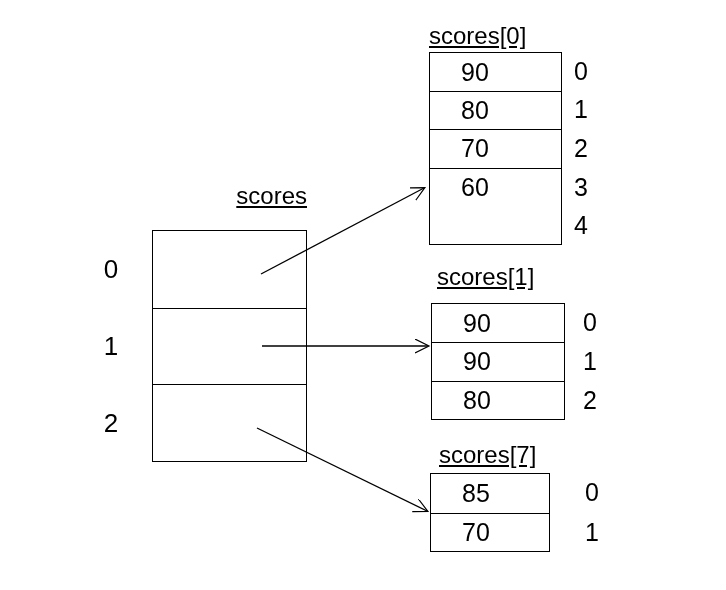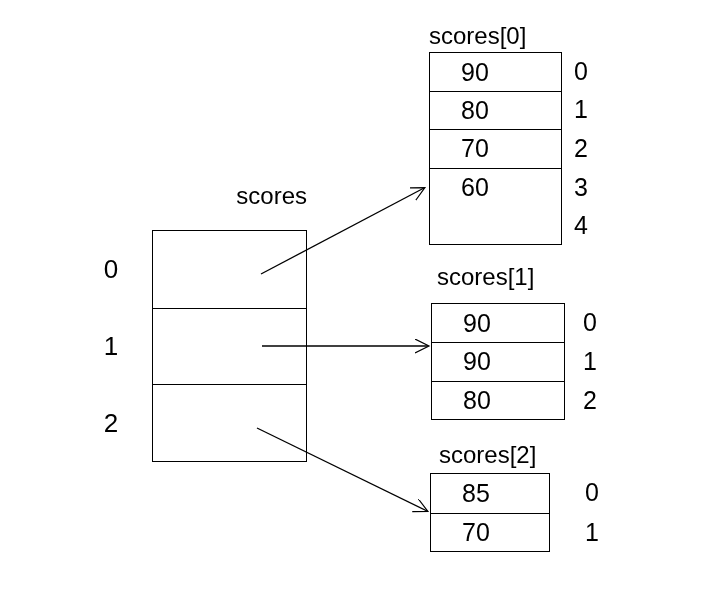--- a/index.html
+++ b/index.html
@@ -5,21 +5,21 @@
   html,body{margin:0;padding:0;}
   body{
     width:726px;height:590px;position:relative;overflow:hidden;
     background:#ffffff;
     font-family:"Liberation Sans","DejaVu Sans",sans-serif;
     color:#000000;
   }
   .abs{position:absolute;}
   
   .arr-title{
-    font-size:24px;line-height:28px;white-space:nowrap;
+    font-size:24px;line-height:28px;white-space:nowrap;text-decoration:underline;
   }
   .main-title{width:155px;text-align:right;}
   
   .box{
     border:1.5px solid #000;box-sizing:border-box;
     display:grid;
   }
   .box .cell{
     border-top:1.5px solid #000;
     display:flex;align-items:center;
@@ -97,21 +97,21 @@
       <div class="val">80</div>
     </div>
 </div>
 
 <div class="abs idx-col" style="left:574px;top:303px;width:32px;height:117px;grid-template-rows:repeat(3,1fr);">
   <div class="idx">0</div>
   <div class="idx">1</div>
   <div class="idx">2</div>
 </div>
 
-<div class="abs arr-title" style="left:439px;top:441px;">scores[2]</div>
+<div class="abs arr-title" style="left:439px;top:441px;">scores[7]</div>
 
 <div class="abs box" style="left:430px;top:473px;width:120px;height:79px;grid-template-rows:repeat(2,1fr);">
   <div class="cell">
       <div class="val">85</div>
     </div>
   <div class="cell">
       <div class="val">70</div>
     </div>
 </div>
 

